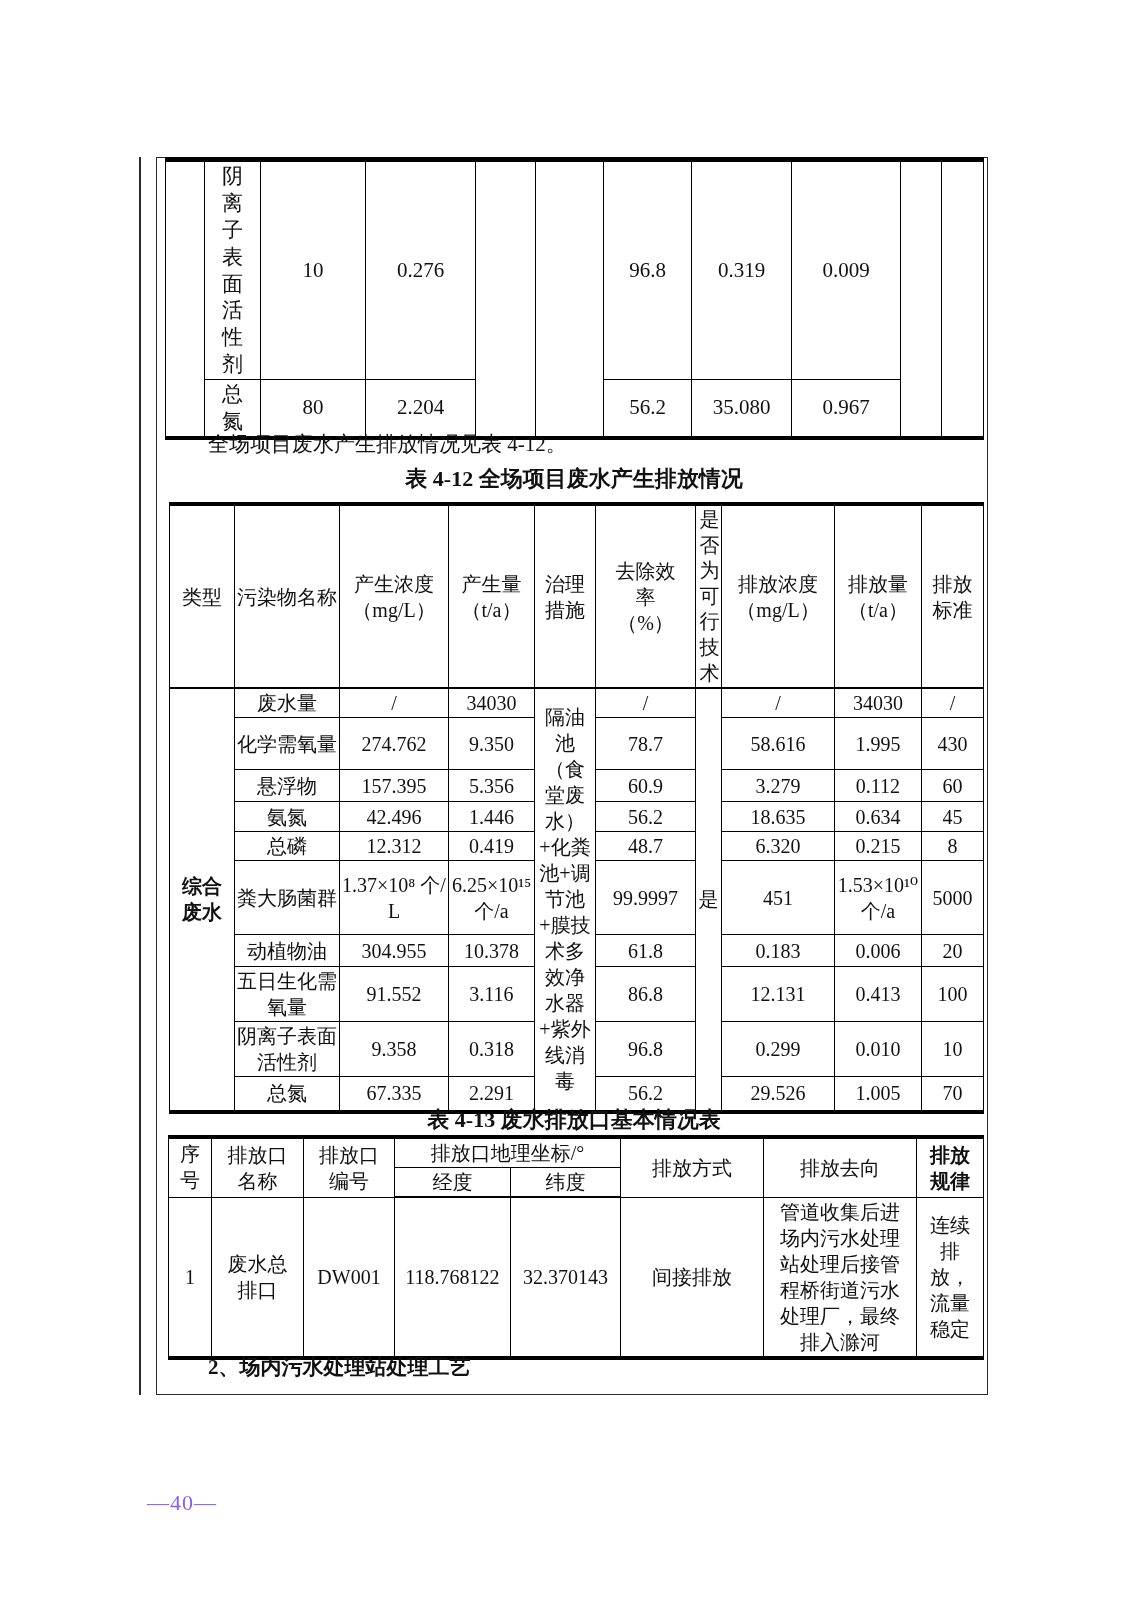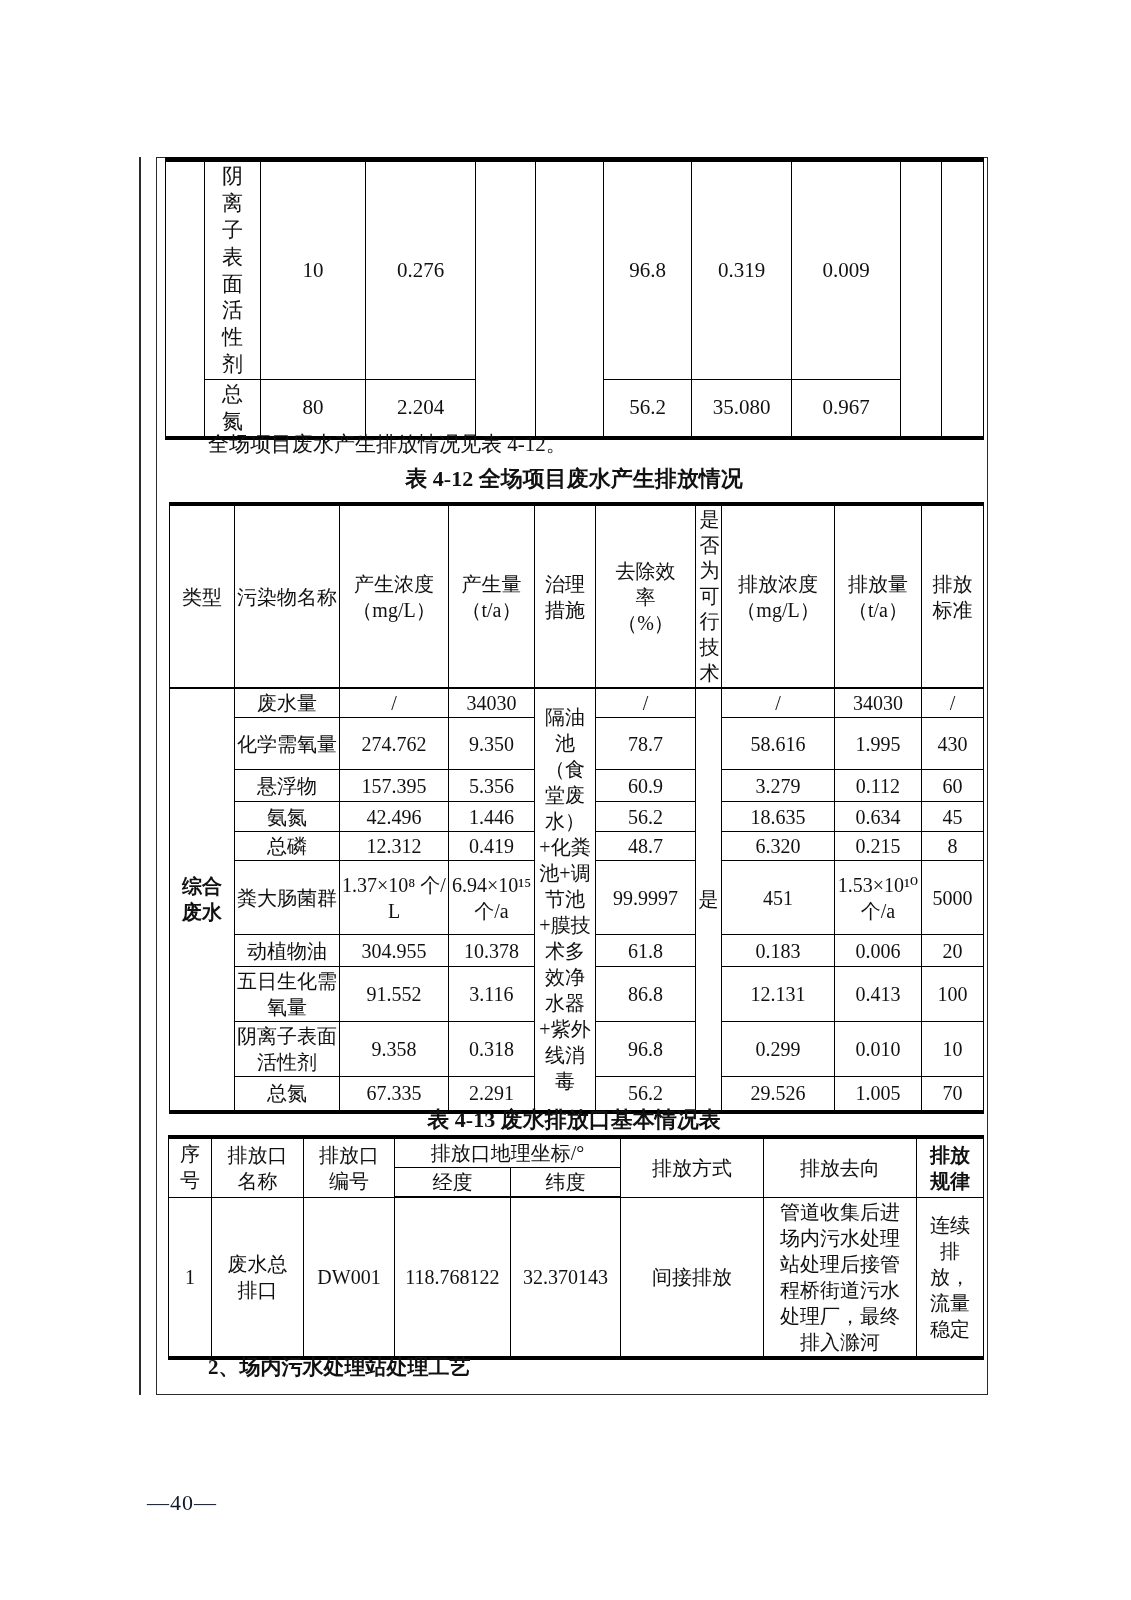--- a/index.html
+++ b/index.html
@@ -39,21 +39,21 @@
   .w45 { width:4.5em; }
   .w63 { width:6.3em;text-align:center; }
   .ba  { word-break:break-all; }
   .treat { line-height:1.28; }
 
   .para { position:absolute; left:208px; top:430px; width:770px; font-size:21px; }
   .tbl-title { position:absolute; left:165px; width:818px; text-align:center; font-weight:bold; font-size:22px; }
   .title412 { top:464px; }
   .title413 { top:1105px; }
   .section-heading { position:absolute; left:208px; top:1353px; font-size:21px; font-weight:bold; }
-  .page-number { position:absolute; left:147px; top:1490px; font-size:22px; color:#0f172a; letter-spacing:1px; }
+  .page-number { position:absolute; left:147px; top:1490px; font-size:22px; color:#8b5cf6; letter-spacing:1px; }
 </style>
 </head>
 <body>
 
 <div>
 
   <div class="outer-left-line"></div>
   <div class="page-frame"></div>
 
   <table class="tbl prev">
@@ -187,21 +187,21 @@
       <td>12.312</td>
       <td>0.419</td>
       <td>48.7</td>
       <td>6.320</td>
       <td>0.215</td>
       <td>8</td>
     </tr>
     <tr style="height:74px">
       <td>粪大肠菌群</td>
       <td class="ba">1.37×10⁸ 个/L</td>
-      <td class="ba">6.94×10¹⁵ 个/a</td>
+      <td class="ba">6.25×10¹⁵ 个/a</td>
       <td>99.9997</td>
       <td>451</td>
       <td class="ba">1.53×10¹⁰ 个/a</td>
       <td>5000</td>
     </tr>
     <tr style="height:32px">
       <td>动植物油</td>
       <td>304.955</td>
       <td>10.378</td>
       <td>61.8</td>

